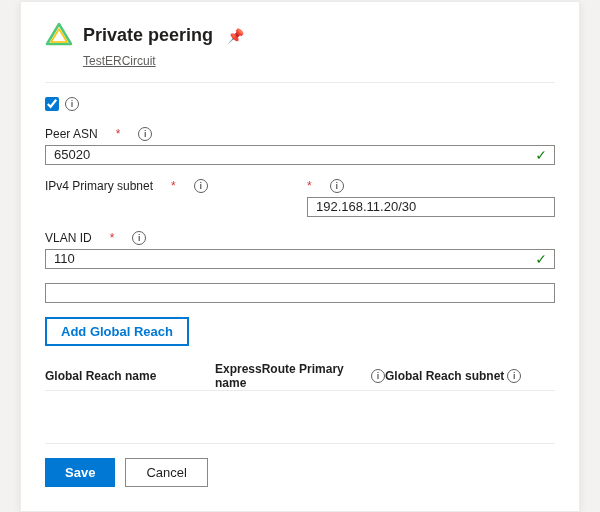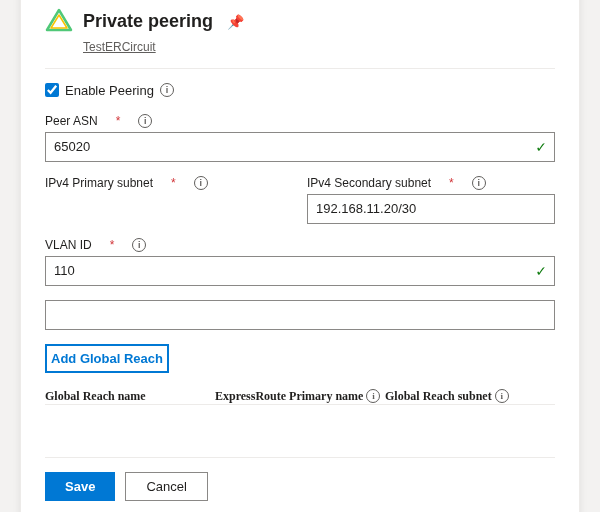--- a/index.html
+++ b/index.html
@@ -96,21 +96,21 @@
       gap: 18px;
     }
     .required-star {
       color: #d13438;
     }
     .input-wrapper {
       position: relative;
     }
     .form-input {
       width: 100%;
-      height: 30px;
+      height: 20px;
       border: 1px solid #8a8886;
       padding: 4px 30px 4px 8px;
       font-size: 13px;
       color: #201f1e;
       outline: none;
     }
     .check-valid {
       position: absolute;
       right: 8px;
       top: 50%;
@@ -120,33 +120,32 @@
     }
     .two-col {
       display: grid;
       grid-template-columns: 1fr 1fr;
       gap: 14px;
     }
     .btn-add-global-reach {
       background: #ffffff;
       border: 2px solid #0078d4;
       color: #0078d4;
-      padding: 5px 4px;
+      padding: 5px 14px;
       font-size: 13px;
       font-weight: 600;
       cursor: pointer;
       margin-bottom: 16px;
     }
     .table-header {
       display: grid;
       grid-template-columns: 1fr 1fr 1fr;
       padding-bottom: 0;
       border-bottom: 1px solid #edebe9;
       margin-bottom: 8px;
-      font-family: Liberation Serif, serif;
     }
     .table-header-cell {
       font-size: 12px;
       font-weight: 600;
       color: #201f1e;
       display: flex;
       align-items: center;
       gap: 3px;
     }
     .table-empty-row {
@@ -194,21 +193,20 @@
     <span class="title">Private peering</span>
     <span class="pin-icon">📌</span>
   </div>
   <div class="subtitle">TestERCircuit</div>
 
   <hr class="divider">
 
   
   <div class="enable-peering-row">
     <input type="checkbox" class="checkbox" checked="" style="">
-    <span class="label-text">Enable Peering</span>
     <span class="info-icon">i</span>
   </div>
 
   
   <div class="form-section">
     <div class="field-label">
       <span>Peer ASN</span>
       <span class="required-star">*</span>
       <span class="info-icon">i</span>
     </div>
@@ -222,21 +220,20 @@
   <div class="two-col form-section">
     <div>
       <div class="field-label">
         <span>IPv4 Primary subnet</span>
         <span class="required-star">*</span>
         <span class="info-icon">i</span>
       </div>
     </div>
     <div>
       <div class="field-label">
-        <span>IPv4 Secondary subnet</span>
         <span class="required-star">*</span>
         <span class="info-icon">i</span>
       </div>
       <div class="input-wrapper">
         <input type="text" class="form-input" value="192.168.11.20/30" style="">
       </div>
     </div>
   </div>
 
   

